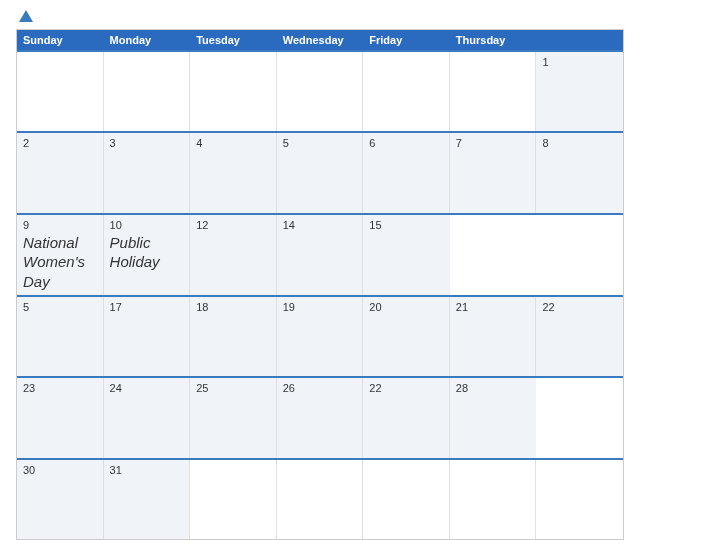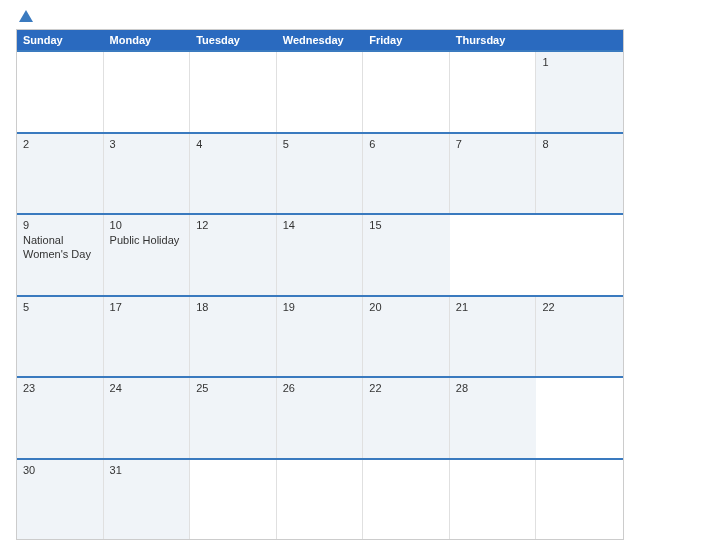--- a/index.html
+++ b/index.html
@@ -106,23 +106,24 @@
     .day-cell.empty {
       background: #fff;
     }
     .day-number {
       font-size: 11px;
       color: #333;
       font-weight: normal;
       margin-bottom: 2px;
     }
     .day-event {
-      font-size: 11px;
+      font-size: 15px;
       color: #333;
       line-height: 1.3;
+      font-style: italic;
     }
   </style>
 </head>
 <body>
 
 <div class="page">
 
   <div class="header">
     <div class="logo">
       <span class="logo-text-general"></span>

